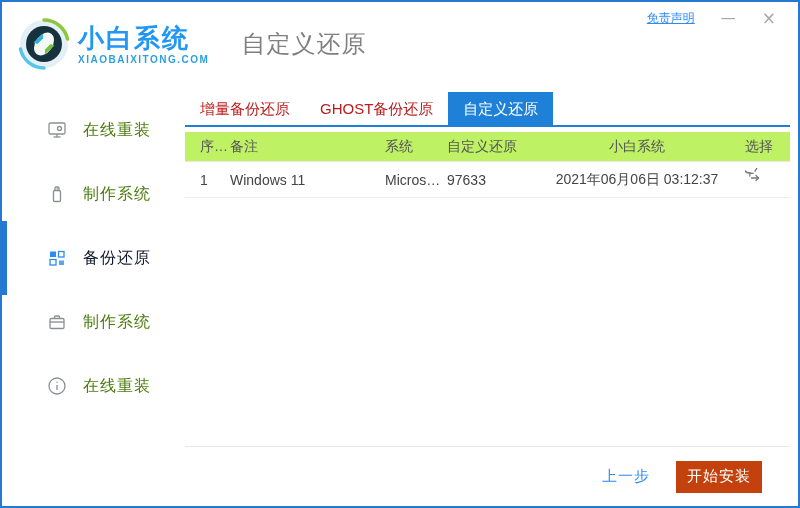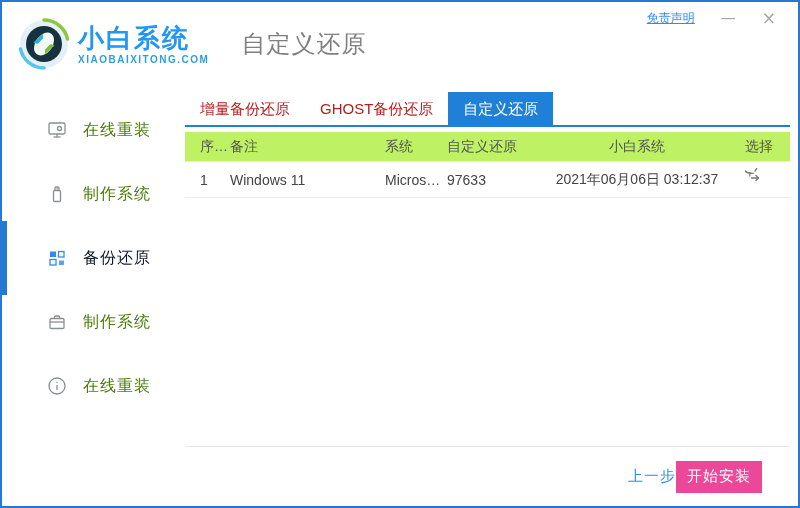--- a/index.html
+++ b/index.html
@@ -67,26 +67,26 @@
   .cell.c-index { padding-left:15px; }
   .cell.c-time { text-align:center; }
   .cell.c-select { padding-left:5px; }
   .restore-btn { width:20px; height:20px; cursor:pointer; display:inline-block; }
 
   .spacer { flex:1; }
 
   
   .footer {
     height:60px; border-top:1px solid #e8e8e8;
-    display:flex; align-items:center; justify-content:flex-end; 
+    display:flex; align-items:center; justify-content:flex-end; gap:26px;
     padding-right:28px;
   }
   .btn-prev { font-size:15px; color:#2d8cf0; cursor:pointer; background:none; border:none; letter-spacing:1px; }
   .btn-primary {
-    width:86px; height:32px; background:#ec4899; color:#fff; font-size:15px;
+    width:86px; height:32px; background:#c2410c; color:#fff; font-size:15px;
     border:none; cursor:pointer; display:flex; align-items:center; justify-content:center;
     letter-spacing:1px;
   }
 </style>
 </head>
 <body>
 
 <div class="window">
 
   <div class="titlebar-controls">

